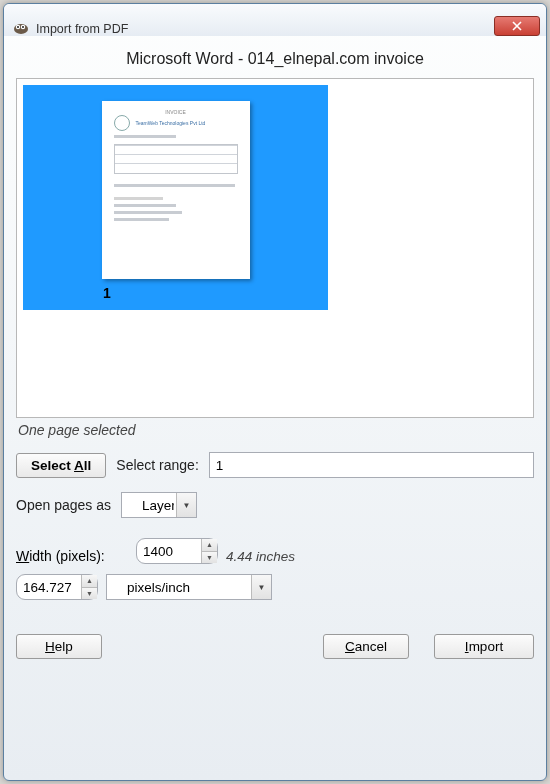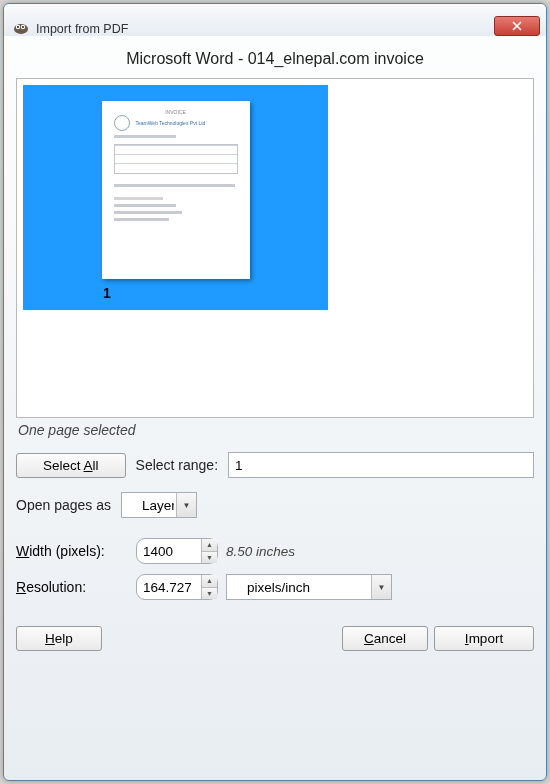--- a/index.html
+++ b/index.html
@@ -51,21 +51,21 @@
   .status { font-style: italic; font-size: 14px; color: #444; margin: 4px 0 14px 2px; }
   .row { display: flex; align-items: center; margin-bottom: 14px; gap: 10px; }
   .row label { font-size: 14px; color: #222; }
   .und { text-decoration: underline; }
   .btn {
     background: linear-gradient(#fcfcfc, #e9e9e9);
     border: 1px solid #9a9a9a; border-radius: 3px;
     padding: 4px 16px; font-size: 13.5px; cursor: pointer;
     min-width: 86px; text-align: center;
   }
-  .btn.small { min-width: 78px; padding: 4px 26px; }
+  .btn.small { min-width: 78px; padding: 4px 14px; font-weight: bold; }
   .btn.wide { min-width: 100px; }
   .input-text {
     border: 1px solid #a8acb4; background: #fff; font-size: 13.5px;
     padding: 3px 6px; height: 26px;
   }
   .spinner-wrap { position: relative; display: inline-block; }
   .spinner-wrap input { width: 82px; padding-right: 18px; border-radius: 9px; }
   .spin-btns { position: absolute; right: 1px; top: 1px; bottom: 1px; width: 16px; display: flex; flex-direction: column; }
   .spin-btns div {
     flex: 1; background: linear-gradient(#f7f7f7,#e2e2e2);
@@ -73,24 +73,24 @@
     font-size: 7px; color:#555; cursor:pointer;
   }
   .spin-btns div:first-child { border-bottom: 1px solid #bbb; }
   .combo-wrap { position: relative; display: inline-block; }
   .combo-wrap input { padding-right: 22px; padding-left: 20px; }
   .combo-btn {
     position: absolute; right: 1px; top: 1px; bottom: 1px; width: 20px;
     background: linear-gradient(#f7f7f7,#e2e2e2); border-left: 1px solid #bbb;
     display:flex; align-items:center; justify-content:center; font-size:8px; color:#444; cursor:pointer;
   }
-  .dim-row { display: flex; align-items: center; gap: 8px; margin-bottom: 10px; }
+  .dim-row { display: flex; align-items: flex-end; gap: 8px; margin-bottom: 10px; }
   .dim-row label { font-size: 14px; width: 112px; }
   .hint { font-style: italic; font-size: 13.5px; color: #444; }
-  .footer { display: flex; gap: 6px; margin-top: 16px; align-items: center; }
+  .footer { display: flex; gap: 25px; margin-top: 24px; align-items: center; }
   .footer .spacer { flex: 1; }
   .sep { height: 6px; }
 </style>
 </head>
 <body>
 
 <div class="window">
   <div class="titlebar">
     <svg class="app-icon" viewBox="0 0 18 18">
       <ellipse cx="9" cy="11" rx="7" ry="5" fill="#6b5a49"></ellipse>
@@ -154,26 +154,25 @@
 
     <div class="dim-row">
       <label><span class="und">W</span>idth (pixels):</label>
       <div class="spinner-wrap">
         <input class="input-text" value="1400" style="">
         <div class="spin-btns">
             <div>▲</div>
             <div>▼</div>
           </div>
       </div>
-      <span class="hint">8.50 inches</span>
+      <span class="hint">4.44 inches</span>
     </div>
 
 
     <div class="dim-row">
-      <label><span class="und">R</span>esolution:</label>
       <div class="spinner-wrap">
         <input class="input-text" value="164.727" style="">
         <div class="spin-btns">
             <div>▲</div>
             <div>▼</div>
           </div>
       </div>
       <div class="combo-wrap">
         <input class="input-text" style="width: 166px;" value="pixels/inch">
         <div class="combo-btn">▼</div>

